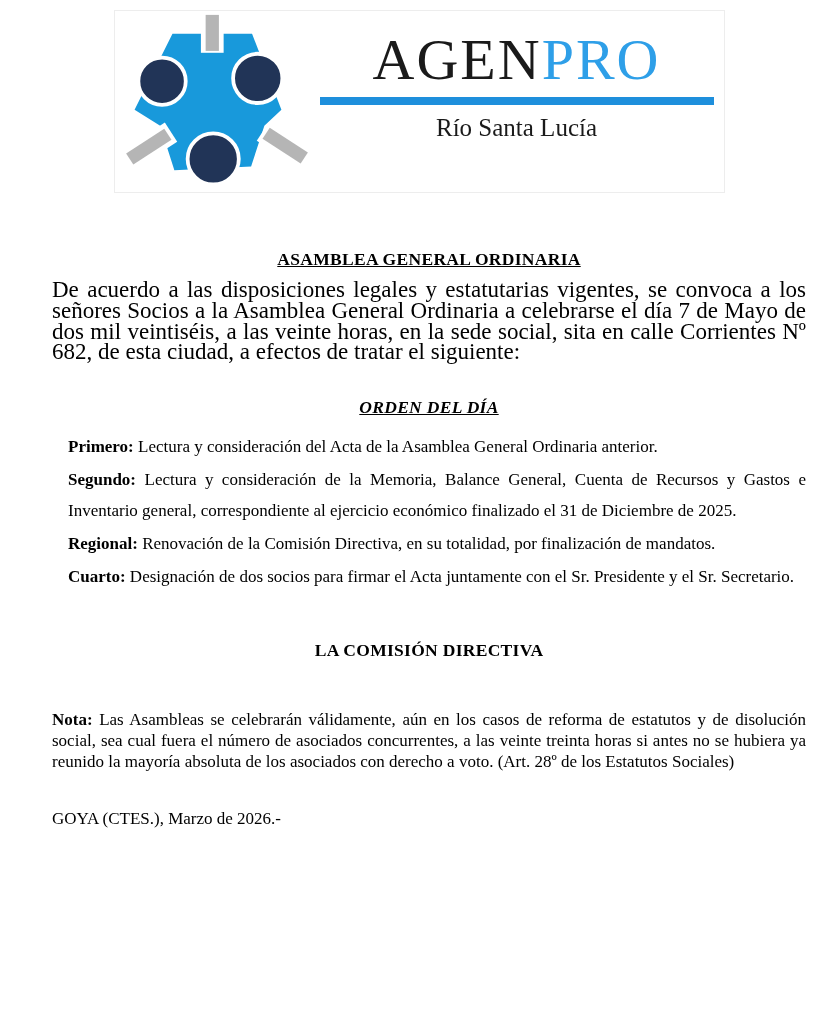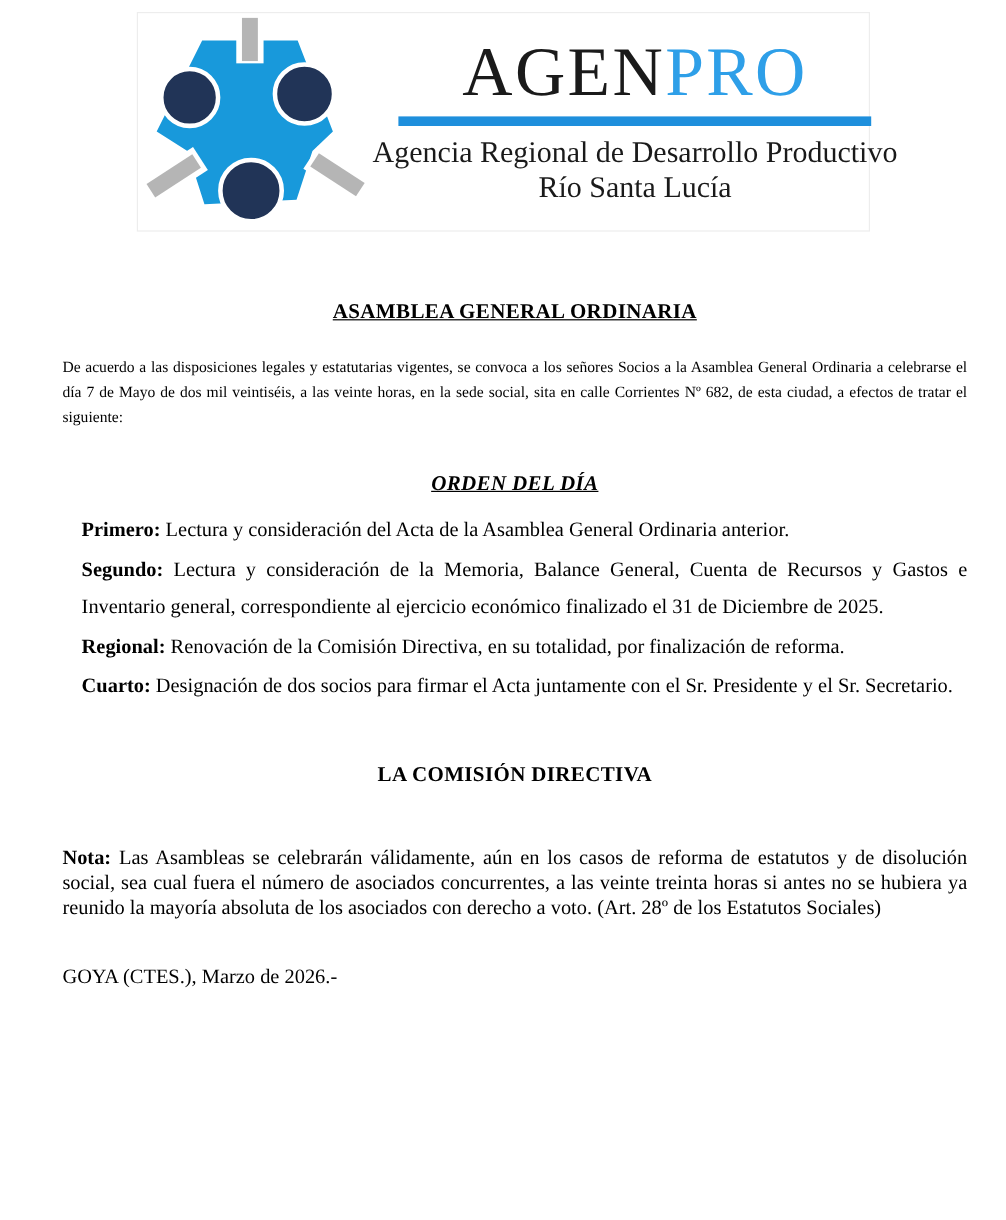--- a/index.html
+++ b/index.html
@@ -69,22 +69,22 @@
     margin: 56px 0 0;
     font-size: 17.5px;
     font-weight: bold;
     text-align: center;
     text-decoration: underline;
     letter-spacing: 0.3px;
   }
   .doc-heading.no-underline { text-decoration: none; }
 
   .intro {
-    margin: 26px 0 0;
-    font-size: 13px;
+    margin: 10px 0 0;
+    font-size: 23px;
     line-height: 20.8px;
     text-align: justify;
   }
 
   .agenda-heading { margin: 34px 0 0; font-style: italic; }
 
   .agenda { margin-top: 13px; margin-left: 16px; }
   .agenda p {
     margin: 2px 0;
     font-size: 17px;
@@ -133,38 +133,37 @@
         <circle cx="143" cy="69" r="26" fill="#213457" stroke="#ffffff" stroke-width="4"></circle>
         <circle cx="96" cy="154" r="27" fill="#213457" stroke="#ffffff" stroke-width="4"></circle>
       </svg>
     </div>
     <div class="brand-col">
       <div class="brand">
         <span class="black-part">AGEN</span><span class="blue-part">PRO</span>
       </div>
       <div class="brand-rule"></div>
       <div class="tagline">
-        <div>Agencia Regional de Desarrollo Productivo</div>
         <div>Río Santa Lucía</div>
       </div>
     </div>
   </div>
 
   <div class="content">
 
     <h1 class="doc-heading">ASAMBLEA GENERAL ORDINARIA</h1>
 
     <p class="intro">De acuerdo a las disposiciones legales y estatutarias vigentes, se convoca a los señores Socios a la Asamblea General Ordinaria a celebrarse el día 7 de Mayo de dos mil veintiséis, a las veinte horas, en la sede social, sita en calle Corrientes Nº 682, de esta ciudad, a efectos de tratar el siguiente:</p>
 
     <h2 class="doc-heading agenda-heading">ORDEN DEL DÍA</h2>
 
     <div class="agenda">
       <p><b>Primero:</b> <span>Lectura y consideración del Acta de la Asamblea General Ordinaria anterior.</span></p>
       <p><b>Segundo:</b> <span>Lectura y consideración de la Memoria, Balance General, Cuenta de Recursos y Gastos e Inventario general, correspondiente al ejercicio económico finalizado el 31 de Diciembre de 2025.</span></p>
-      <p><b>Regional:</b> <span>Renovación de la Comisión Directiva, en su totalidad, por finalización de reforma.</span></p>
+      <p><b>Regional:</b> <span>Renovación de la Comisión Directiva, en su totalidad, por finalización de mandatos.</span></p>
       <p><b>Cuarto:</b> <span>Designación de dos socios para firmar el Acta juntamente con el Sr. Presidente y el Sr. Secretario.</span></p>
     </div>
 
     <h2 class="doc-heading no-underline closing-heading">LA COMISIÓN DIRECTIVA</h2>
 
     <p class="note"><b>Nota:</b> <span>Las Asambleas se celebrarán válidamente, aún en los casos de reforma de estatutos y de disolución social, sea cual fuera el número de asociados concurrentes, a las veinte treinta horas si antes no se hubiera ya reunido la mayoría absoluta de los asociados con derecho a voto. (Art. 28º de los Estatutos Sociales)</span></p>
 
     <p class="place-date">GOYA (CTES.), Marzo de 2026.-</p>
 
   </div>

